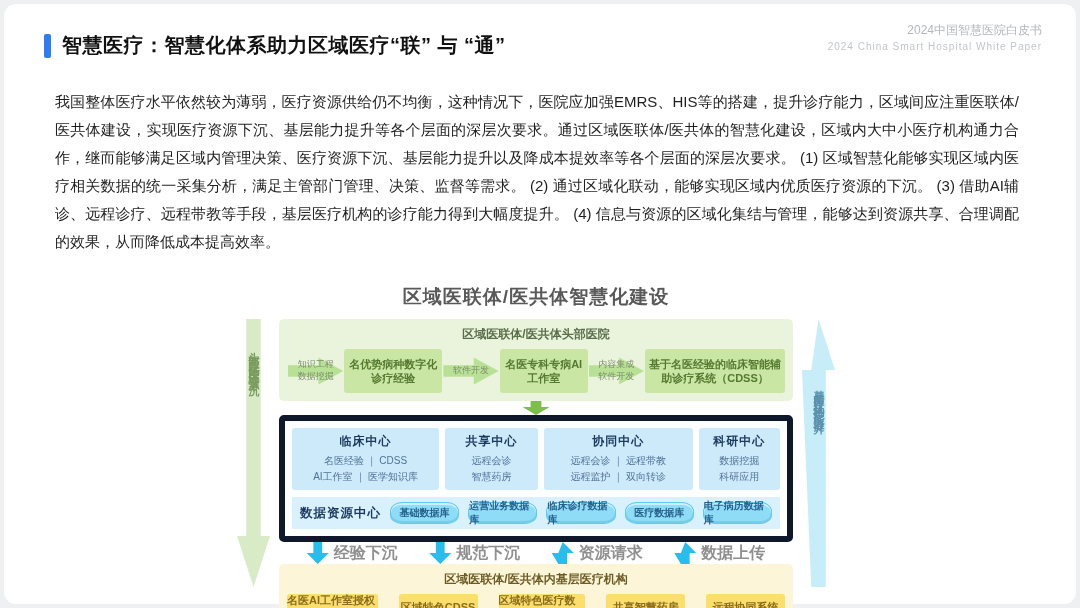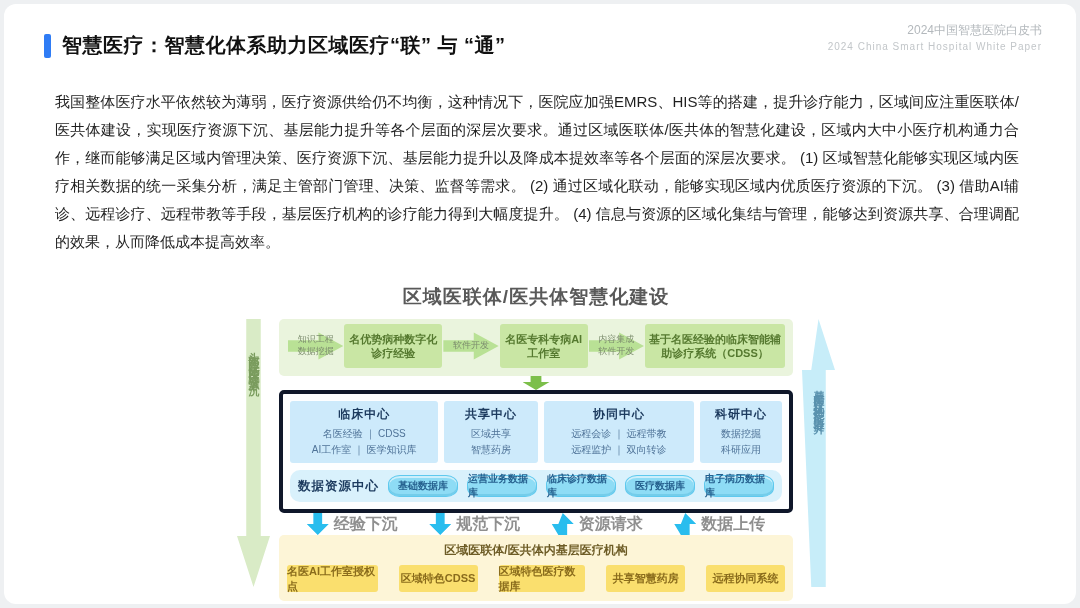--- a/index.html
+++ b/index.html
@@ -41,27 +41,27 @@
   .g1{width:76px} .g2{width:98px} .g3{width:88px} .g4{width:140px}
   .g-arrow { position:relative; flex:1; height:42px; }
   .g-arrow-shape { position:absolute; top:5px; bottom:5px; left:1px; right:1px; background:#b9e195; clip-path:polygon(0 32%,55% 32%,55% 8%,100% 50%,55% 92%,55% 68%,0 68%); }
   .g-arrow-label { position:absolute; inset:0; display:flex; align-items:center; justify-content:center; font-size:9px; color:#7d8d6e; white-space:pre-line; text-align:center; line-height:1.3; }
 
   
   .mid-arrow { height:17px; display:flex; justify-content:center; align-items:center; }
   .mid-arrow-shape { width:27px; height:14px; background:#7cbf4a; clip-path:polygon(30% 0,70% 0,70% 42%,100% 42%,50% 100%,0 42%,30% 42%); }
 
   
-  .panel-blue { border:4px solid #0f172a; border-radius:5px; padding:7px; background:#fdfeff; }
+  .panel-blue { border:6px solid #0f172a; border-radius:5px; padding:7px; background:#fdfeff; }
   .centers-row { display:flex; gap:6px; }
   .c-box { background:#cdeafb; border-radius:3px; padding:5px 3px 6px; text-align:center; }
   .c1{flex:150 0 0} .c2{flex:92 0 0} .c3{flex:152 0 0} .c4{flex:92 0 0} .c5{flex:80 0 0}
   .c-title { font-size:12px; font-weight:bold; color:#1c3a5e; margin-bottom:3px; letter-spacing:1px; }
   .c-line { font-size:10px; color:#4f7398; line-height:1.55; }
-  .data-band { margin-top:7px; background:#d9f1fc; border-radius:10px; padding:5px 8px; display:flex; align-items:center; gap:9px; }
+  .data-band { margin-top:7px; background:#d9f1fc; border-radius:1px; padding:5px 8px; display:flex; align-items:center; gap:9px; }
   .db-label { font-size:12.5px; font-weight:bold; color:#1c3a5e; flex:none; letter-spacing:1px; }
   .cylinder { flex:1; background:#8edcf5; border:1px solid #5fc9ee; border-radius:12px/9px; height:22px; display:flex; align-items:center; justify-content:center; font-size:10px; font-weight:bold; color:#26618f; box-shadow:inset 0 2px 0 rgba(255,255,255,.55), inset 0 -2px 0 rgba(0,140,190,.18); }
 
   
   .flow-row { height:31px; display:flex; align-items:center; justify-content:space-around; padding:0 12px; }
   .flow { display:flex; align-items:center; gap:5px; }
   .f-arrow { width:22px; height:22px; background:#29bdee; flex:none; }
   .f-down { clip-path:polygon(30% 0,70% 0,70% 50%,100% 50%,50% 100%,0 50%,30% 50%); }
   .f-up   { clip-path:polygon(50% 0,100% 50%,70% 50%,70% 100%,30% 100%,0 50%,30% 50%); }
   .f-label { font-size:16px; color:#8f8f8f;font-weight:bold; }
@@ -94,20 +94,21 @@
 
     <div class="diagram-body">
 
       <div class="v-arrow v-down">
         <div class="v-label">头部医院优质医疗资源下沉</div>
       </div>
 
       <div class="main">
 
         <div class="panel-green">
+          <div class="pg-header">区域医联体/医共体头部医院</div>
           <div class="pg-row">
             <div class="g-arrow">
               <div class="g-arrow-shape"></div>
               <div class="g-arrow-label">知识工程
 数据挖掘</div>
             </div>
             <div class="g-box g2">名优势病种数字化诊疗经验</div>
             <div class="g-arrow">
               <div class="g-arrow-shape"></div>
               <div class="g-arrow-label">软件开发</div>
@@ -128,21 +129,21 @@
 
         <div class="panel-blue">
           <div class="centers-row">
             <div class="c-box c1">
               <div class="c-title">临床中心</div>
               <div class="c-line">名医经验 ｜ CDSS</div>
               <div class="c-line">AI工作室 ｜ 医学知识库</div>
             </div>
             <div class="c-box c2">
               <div class="c-title">共享中心</div>
-              <div class="c-line">区域共享</div>
+              <div class="c-line">远程会诊</div>
               <div class="c-line">智慧药房</div>
             </div>
             <div class="c-box c3">
               <div class="c-title">协同中心</div>
               <div class="c-line">远程会诊 ｜ 远程带教</div>
               <div class="c-line">远程监护 ｜ 双向转诊</div>
             </div>
             <div class="c-box c5">
               <div class="c-title">科研中心</div>
               <div class="c-line">数据挖掘</div>

